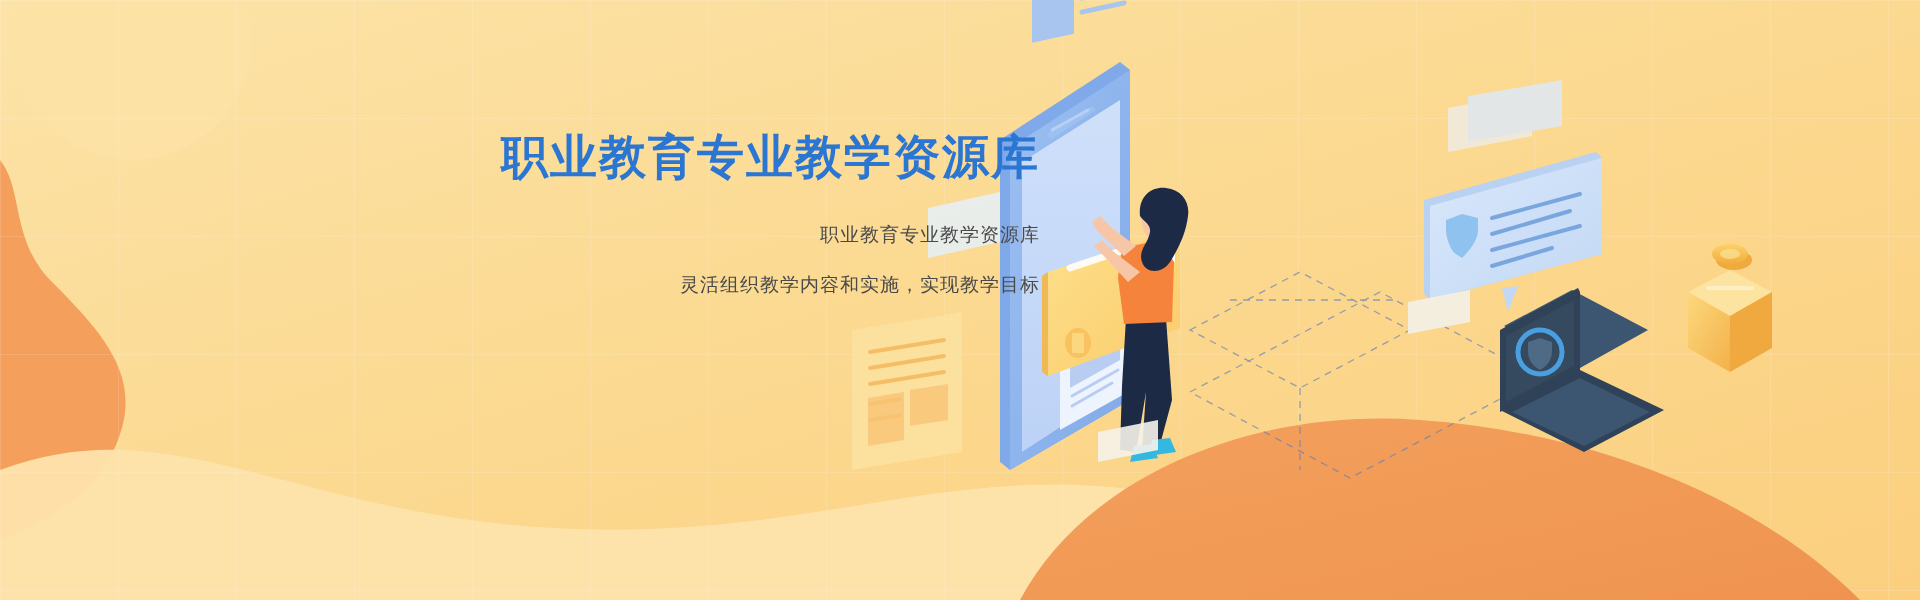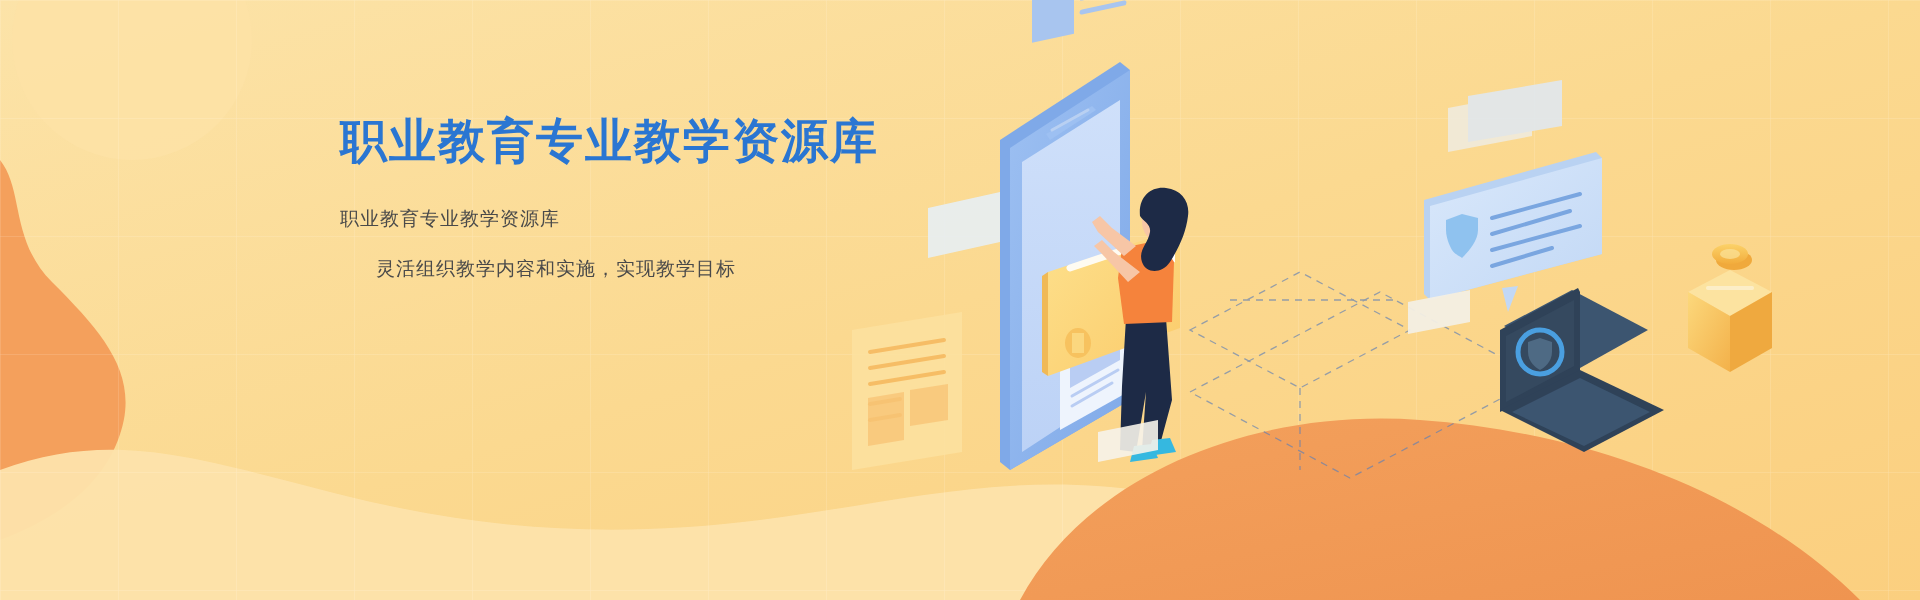--- a/index.html
+++ b/index.html
@@ -16,21 +16,21 @@
   }
   .layer { position:absolute; top:0; left:0; width:1920px; height:600px; }
   .grid {
     background-image:
       repeating-linear-gradient(to right, rgba(255,255,255,0.22) 0 1px, transparent 1px 118px),
       repeating-linear-gradient(to bottom, rgba(255,255,255,0.22) 0 1px, transparent 1px 118px);
     opacity:.55;
   }
   
   .copy {
-    position:absolute; left:340px; top:112px; width:700px; z-index:40;
+    position:absolute; left:340px; top:128px; width:700px; z-index:40;text-align:right;
   }
   .title {
     font-size:47px; font-weight:bold; letter-spacing:2px;
     color:#2a76d2; line-height:1.25; white-space:nowrap;
   }
   .sub {
     font-size:19px; color:#4a4a4a; letter-spacing:1px;
     margin-top:34px; line-height:1.5;
   }
   .sub.second { margin-top:22px;margin-left:36px; }

